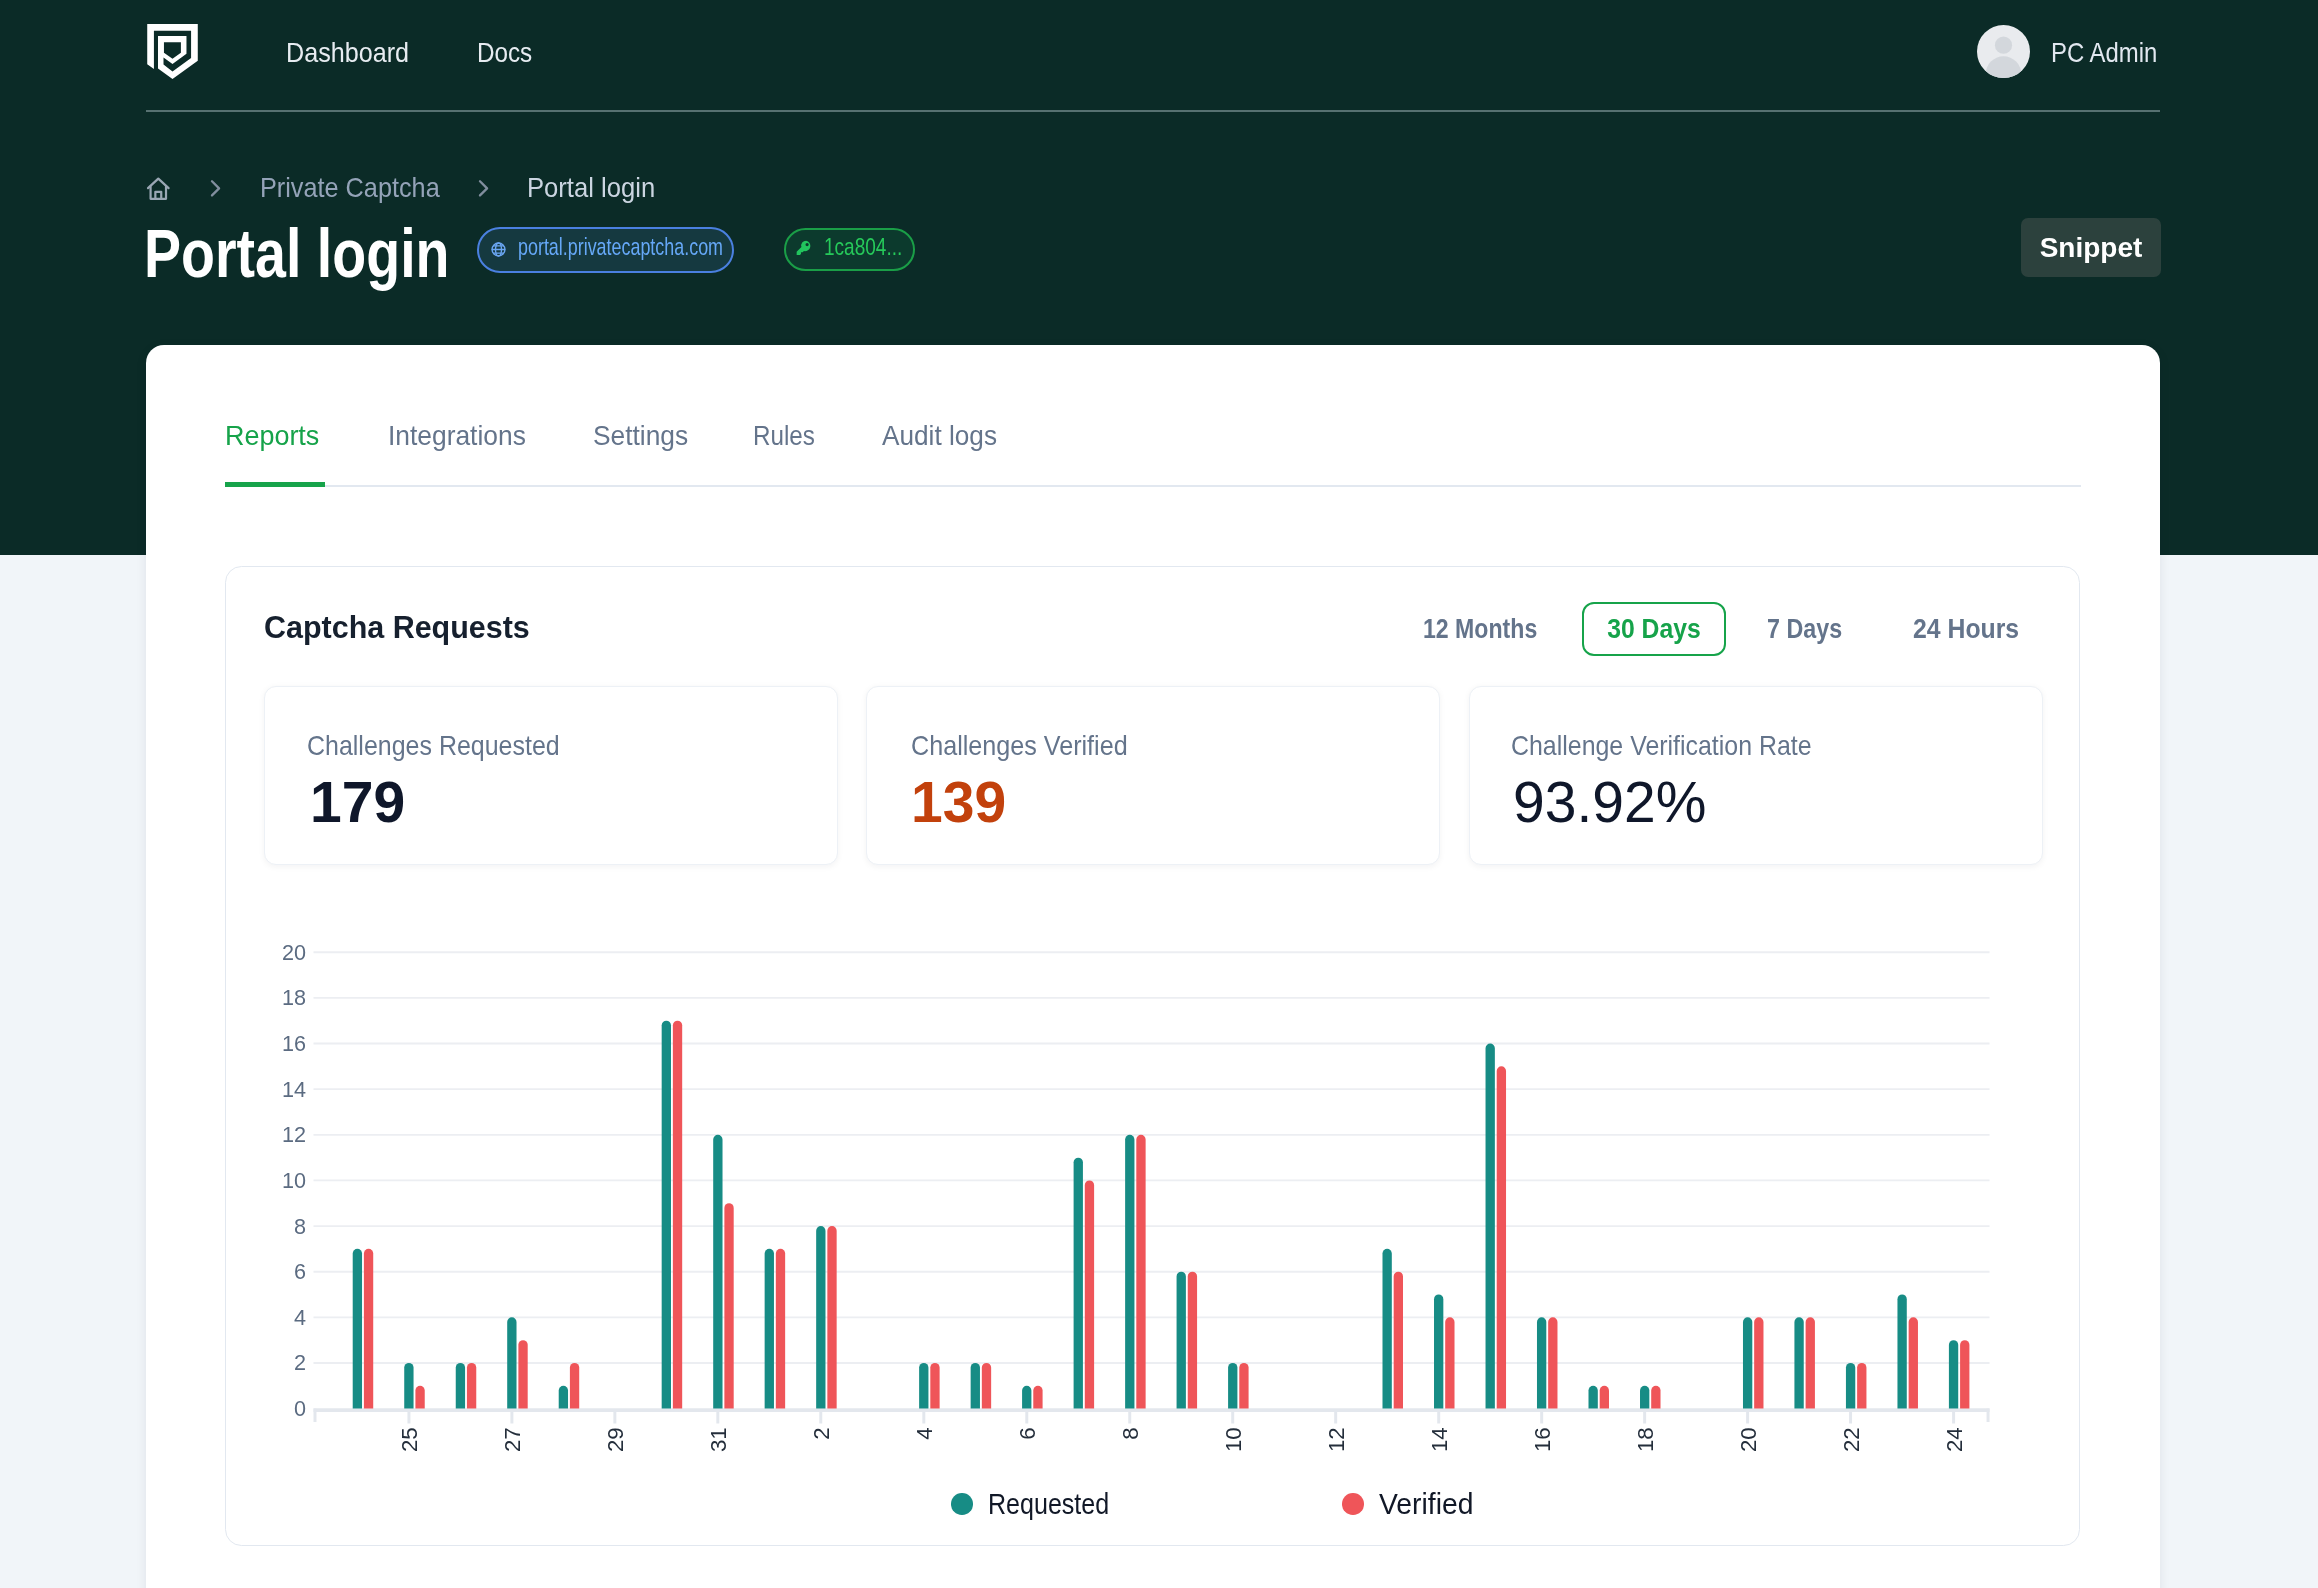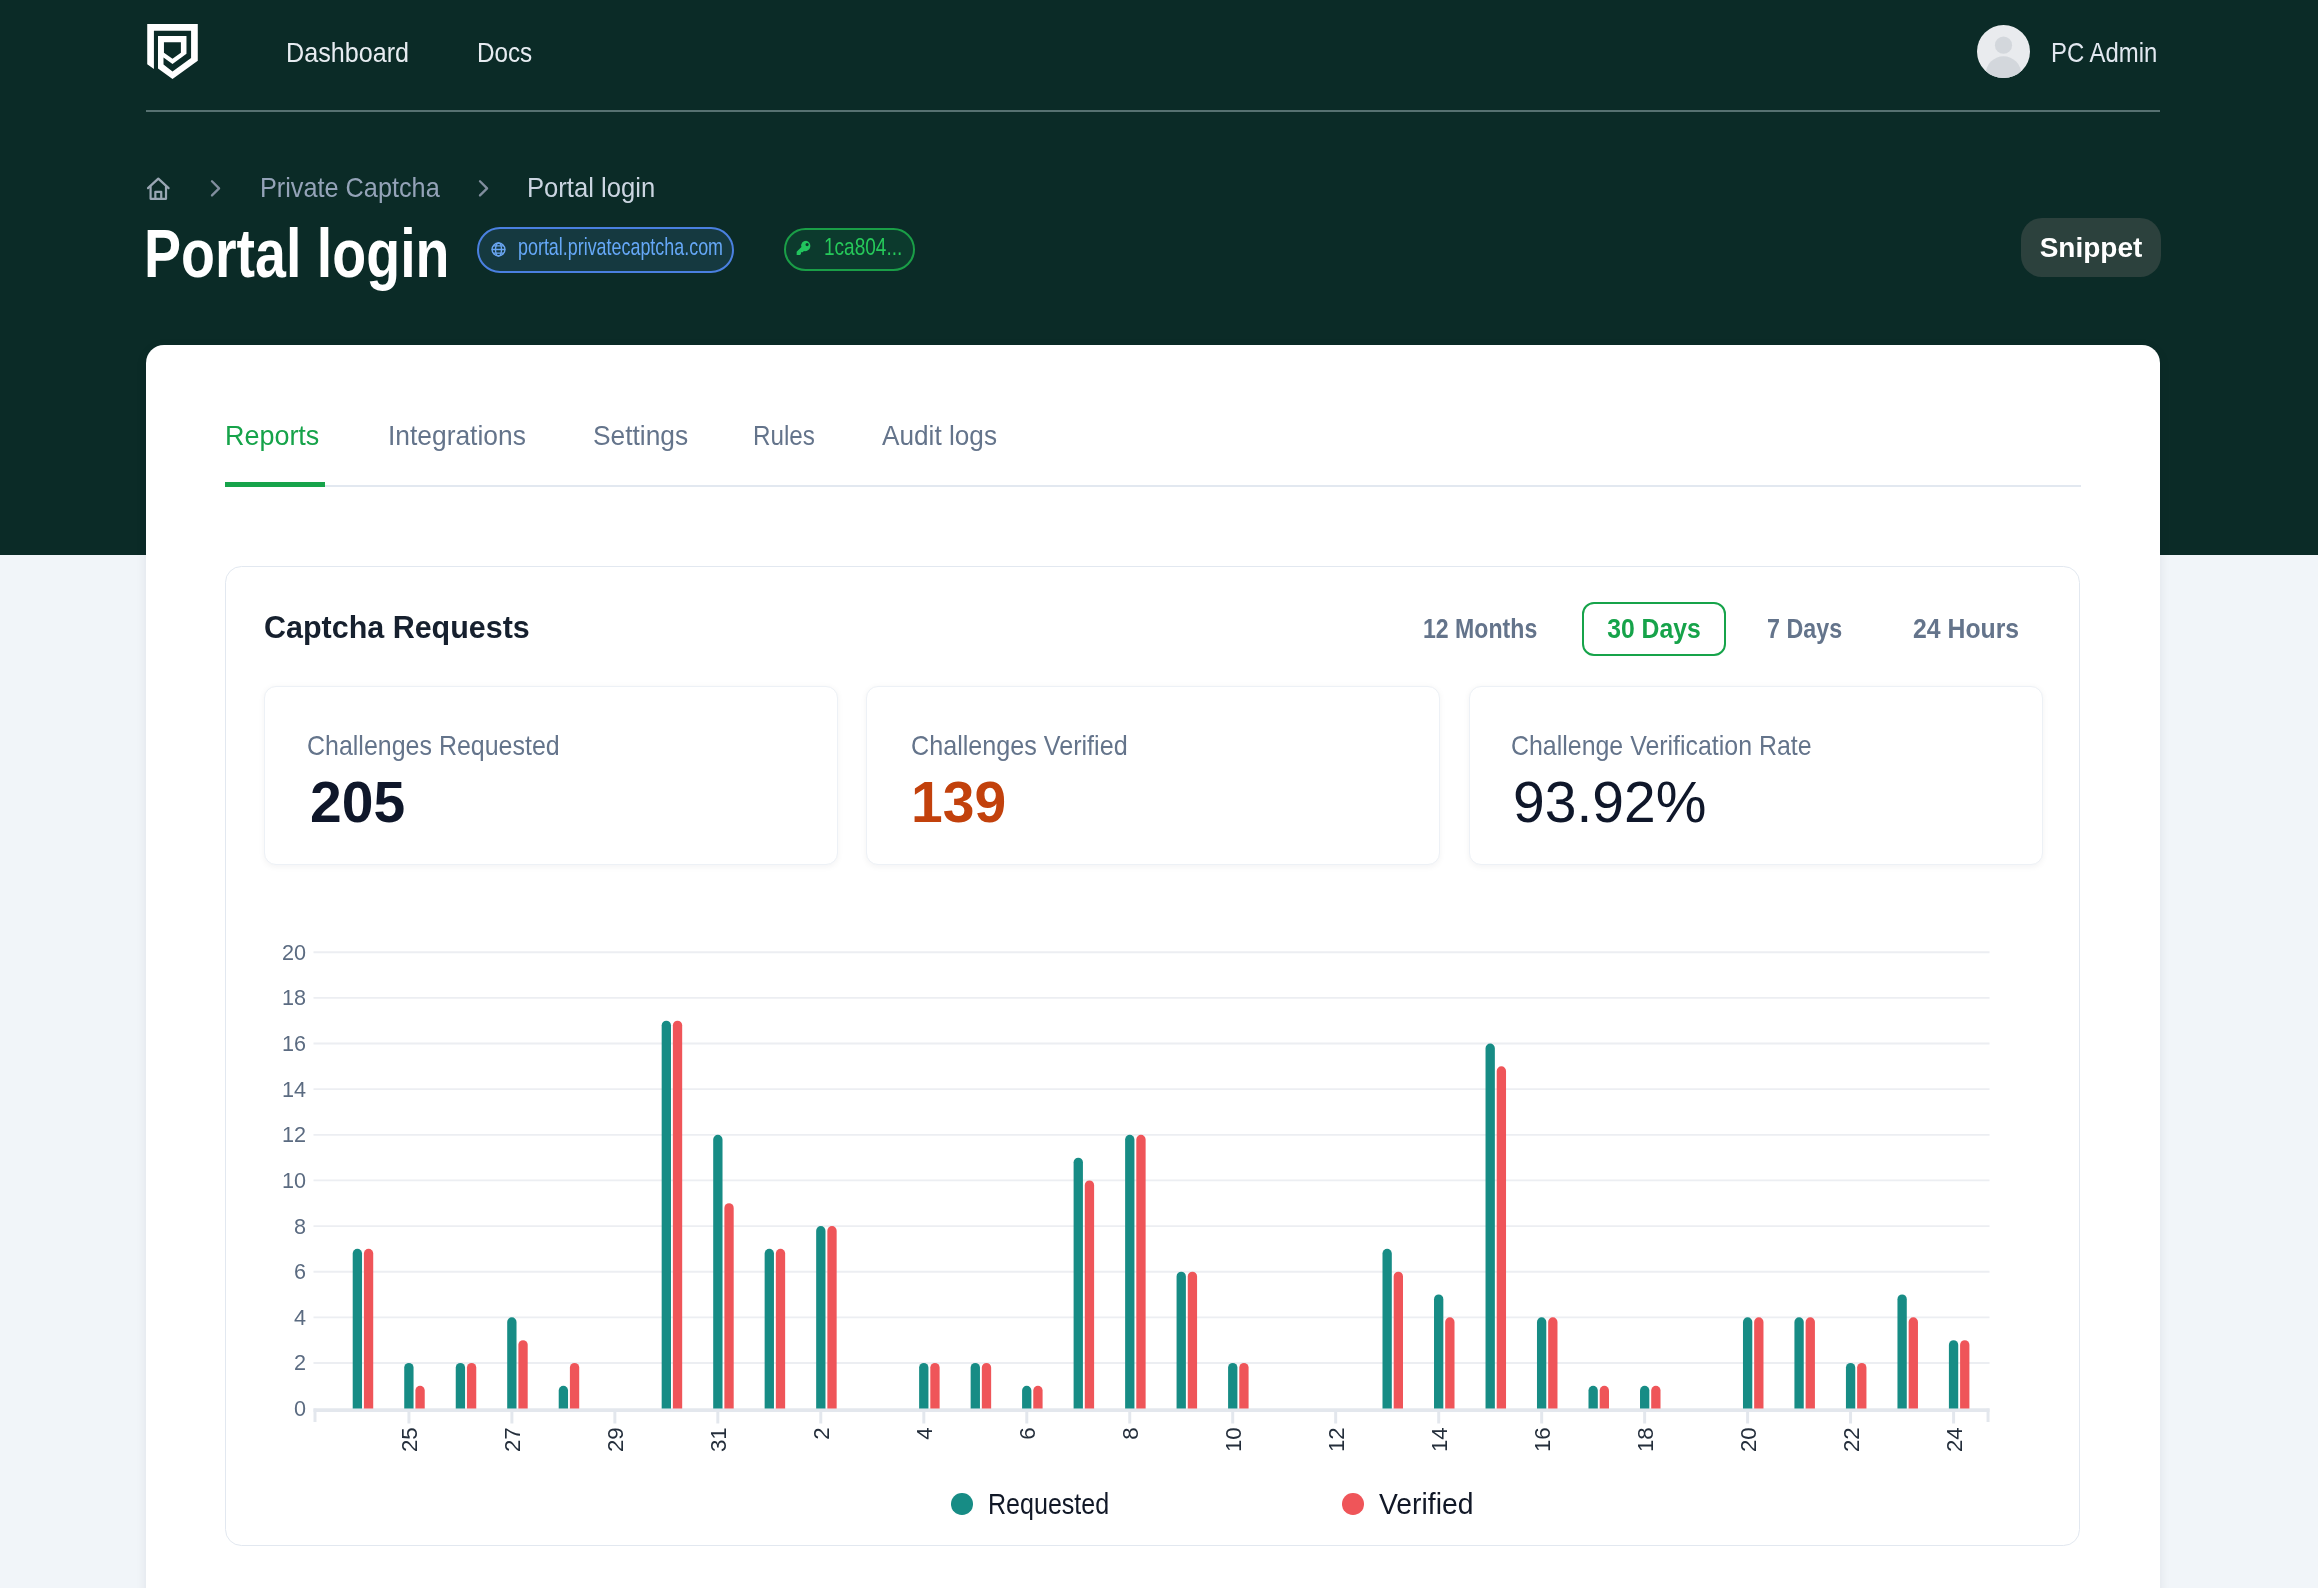--- a/index.html
+++ b/index.html
@@ -57,41 +57,41 @@
         <path d="M0 10 H20 M0 5.2 H20 M0 14.8 H20"></path>
       </g>
     </g>
   </svg>
 <div class="abs" style="left:518px;top:233px;font-size:24.6px;color:#66a8f7;transform:scaleX(0.728);transform-origin:0 50%;white-space:nowrap;">portal.privatecaptcha.com</div>
 <div class="abs" style="left:784px;top:228px;width:131px;height:43px;border:2.2px solid #1a9e47;border-radius:21.6px;background:rgba(34,197,94,0.10)"></div>
 <svg style="position:absolute;left:796px;top:240px" width="15.7" height="15.7" viewBox="0 0 24 24">
 <path fill="#22c55e" d="M15.5 1 a7.5 7.5 0 0 0 -7.2 9.6 L1 17.9 V23 h5.1 l1.5-1.5 v-2.6 h2.6 l1.9-1.9 a7.5 7.5 0 1 0 3.4-16 Z M17 4.5 a2.5 2.5 0 1 1 0 5 a2.5 2.5 0 0 1 0-5 Z"></path>
   </svg>
 <div class="abs" style="left:824px;top:233px;font-size:24.6px;color:#26c95a;transform:scaleX(0.774);transform-origin:0 50%;white-space:nowrap;">1ca804...</div>
-<div class="abs" style="left:2021px;top:218px;width:140px;height:59px;background:#2c413d;border-radius:21px;color:#fff;font-size:28px;font-weight:bold;text-align:center;line-height:59px">Snippet</div>
+<div class="abs" style="left:2021px;top:218px;width:140px;height:59px;background:#2c413d;border-radius:7px;color:#fff;font-size:28px;font-weight:bold;text-align:center;line-height:59px">Snippet</div>
 <div class="abs" style="left:146px;top:345px;width:2014px;height:1268px;background:#ffffff;border-radius:18px 18px 0 0;box-shadow:0 3px 12px rgba(15,23,42,0.08)"></div>
 <div class="abs" style="left:225px;top:420px;font-size:28px;color:#16a34a;transform:scaleX(0.962);transform-origin:0 50%;white-space:nowrap;">Reports</div>
 <div class="abs" style="left:388px;top:420px;font-size:28px;color:#64748b;transform:scaleX(0.942);transform-origin:0 50%;white-space:nowrap;">Integrations</div>
 <div class="abs" style="left:593px;top:420px;font-size:28px;color:#64748b;transform:scaleX(0.94);transform-origin:0 50%;white-space:nowrap;">Settings</div>
 <div class="abs" style="left:753px;top:420px;font-size:28px;color:#64748b;transform:scaleX(0.865);transform-origin:0 50%;white-space:nowrap;">Rules</div>
 <div class="abs" style="left:882px;top:420px;font-size:28px;color:#64748b;transform:scaleX(0.935);transform-origin:0 50%;white-space:nowrap;">Audit logs</div>
 <div class="abs" style="left:225px;top:485px;width:1856px;height:1.5px;background:#e2e8f0"></div>
 <div class="abs" style="left:225px;top:482px;width:100px;height:4.5px;background:#16a34a"></div>
 <div class="abs" style="left:225px;top:566px;width:1855px;height:980px;background:#fff;border:1.5px solid #e2e8f0;border-radius:16.4px"></div>
 <div class="abs" style="left:264px;top:609px;font-size:32px;color:#16202e;font-weight:bold;transform:scaleX(0.952);transform-origin:0 50%;white-space:nowrap;">Captcha Requests</div>
 <div class="abs" style="left:1423px;top:613px;font-size:28px;color:#64748b;font-weight:bold;transform:scaleX(0.825);transform-origin:0 50%;white-space:nowrap;">12 Months</div>
 <div class="abs" style="left:1582px;top:602px;width:144px;height:54px;border:2.2px solid #16a34a;border-radius:12px"></div>
 <div class="abs" style="left:1582px;top:613px;width:144px;text-align:center;font-size:28px;font-weight:bold;color:#16a34a;transform:scaleX(0.884);transform-origin:50% 50%">30 Days</div>
 <div class="abs" style="left:1767px;top:613px;font-size:28px;color:#64748b;font-weight:bold;transform:scaleX(0.832);transform-origin:0 50%;white-space:nowrap;">7 Days</div>
 <div class="abs" style="left:1913px;top:613px;font-size:28px;color:#64748b;font-weight:bold;transform:scaleX(0.886);transform-origin:0 50%;white-space:nowrap;">24 Hours</div>
 <div class="abs" style="left:264px;top:686px;width:574px;height:179px;background:#fff;border:1.5px solid #edf1f6;border-radius:12px;box-shadow:0 1.5px 6px rgba(15,23,42,0.05)"></div>
 <div class="abs" style="left:866px;top:686px;width:574px;height:179px;background:#fff;border:1.5px solid #edf1f6;border-radius:12px;box-shadow:0 1.5px 6px rgba(15,23,42,0.05)"></div>
 <div class="abs" style="left:1469px;top:686px;width:574px;height:179px;background:#fff;border:1.5px solid #edf1f6;border-radius:12px;box-shadow:0 1.5px 6px rgba(15,23,42,0.05)"></div>
 <div class="abs" style="left:307px;top:730px;font-size:28px;color:#64748b;transform:scaleX(0.892);transform-origin:0 50%;white-space:nowrap;">Challenges Requested</div>
-<div class="abs" style="left:310px;top:769px;font-size:57px;color:#0f172a;font-weight:bold;white-space:nowrap;">205</div>
+<div class="abs" style="left:310px;top:769px;font-size:57px;color:#0f172a;font-weight:bold;white-space:nowrap;">179</div>
 <div class="abs" style="left:911px;top:730px;font-size:28px;color:#64748b;transform:scaleX(0.898);transform-origin:0 50%;white-space:nowrap;">Challenges Verified</div>
 <div class="abs" style="left:911px;top:769px;font-size:57px;color:#c2410c;font-weight:bold;white-space:nowrap;">139</div>
 <div class="abs" style="left:1511px;top:730px;font-size:28px;color:#64748b;transform:scaleX(0.89);transform-origin:0 50%;white-space:nowrap;">Challenge Verification Rate</div>
 <div class="abs" style="left:1513px;top:769px;font-size:57px;color:#0f172a;font-weight:normal;white-space:nowrap;">93.92%</div>
 <svg style="position:absolute;left:264px;top:918px" width="1781" height="589" viewBox="0 0 2388 790" font-family="Liberation Sans, sans-serif">
     <line x1="66.0" y1="596.8" x2="2314.0" y2="596.8" stroke="#eceef2" stroke-width="2.5"></line>
     <line x1="66.0" y1="535.6" x2="2314.0" y2="535.6" stroke="#eceef2" stroke-width="2.5"></line>
     <line x1="66.0" y1="474.4" x2="2314.0" y2="474.4" stroke="#eceef2" stroke-width="2.5"></line>
     <line x1="66.0" y1="413.2" x2="2314.0" y2="413.2" stroke="#eceef2" stroke-width="2.5"></line>
     <line x1="66.0" y1="352.0" x2="2314.0" y2="352.0" stroke="#eceef2" stroke-width="2.5"></line>

